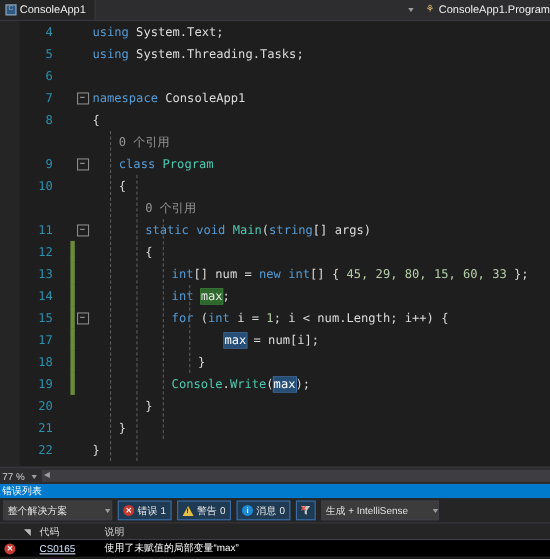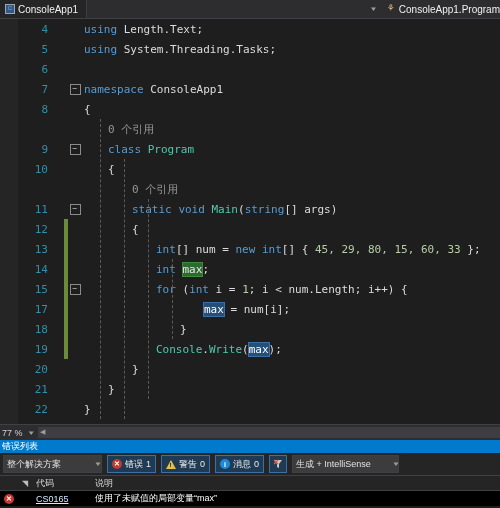--- a/index.html
+++ b/index.html
@@ -170,21 +170,21 @@
 </div>
 
 <div class="editor">
   <div class="ind-left"></div>
 
   <div class="row">
     <span class="lnum">4</span>
     <span class="bulb"></span>
     <span class="chgbar"></span>
     <span class="glyph"><span class="vline half-top"></span></span>
-    <span class="code"><span class="kw">using</span><span class="pl"> Length.Text;</span></span>
+    <span class="code"><span class="kw">using</span><span class="pl"> System.Text;</span></span>
   </div>
 
   <div class="row">
     <span class="lnum">5</span>
     <span class="bulb"></span>
     <span class="chgbar"></span>
     <span class="glyph"><span class="vline half-bot"></span></span>
     <span class="code"><span class="kw">using</span><span class="pl"> System.Threading.Tasks;</span></span>
   </div>
 

